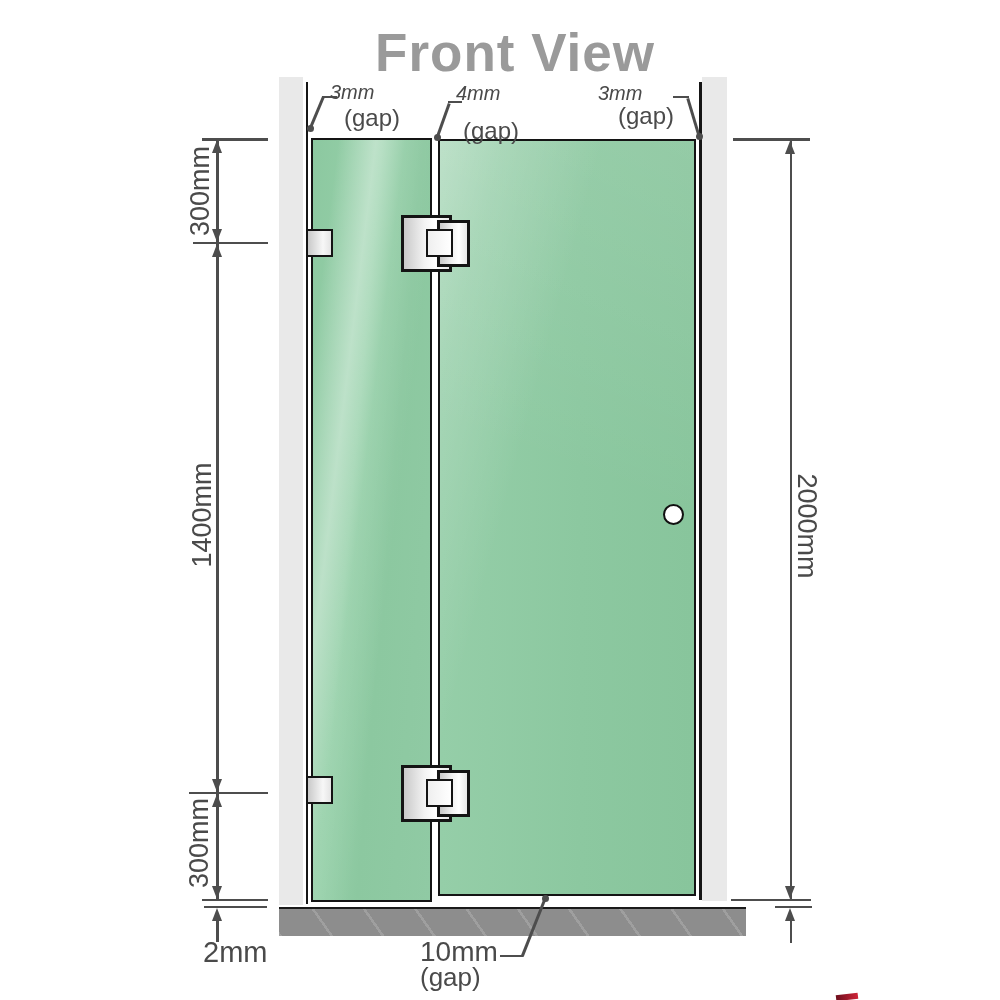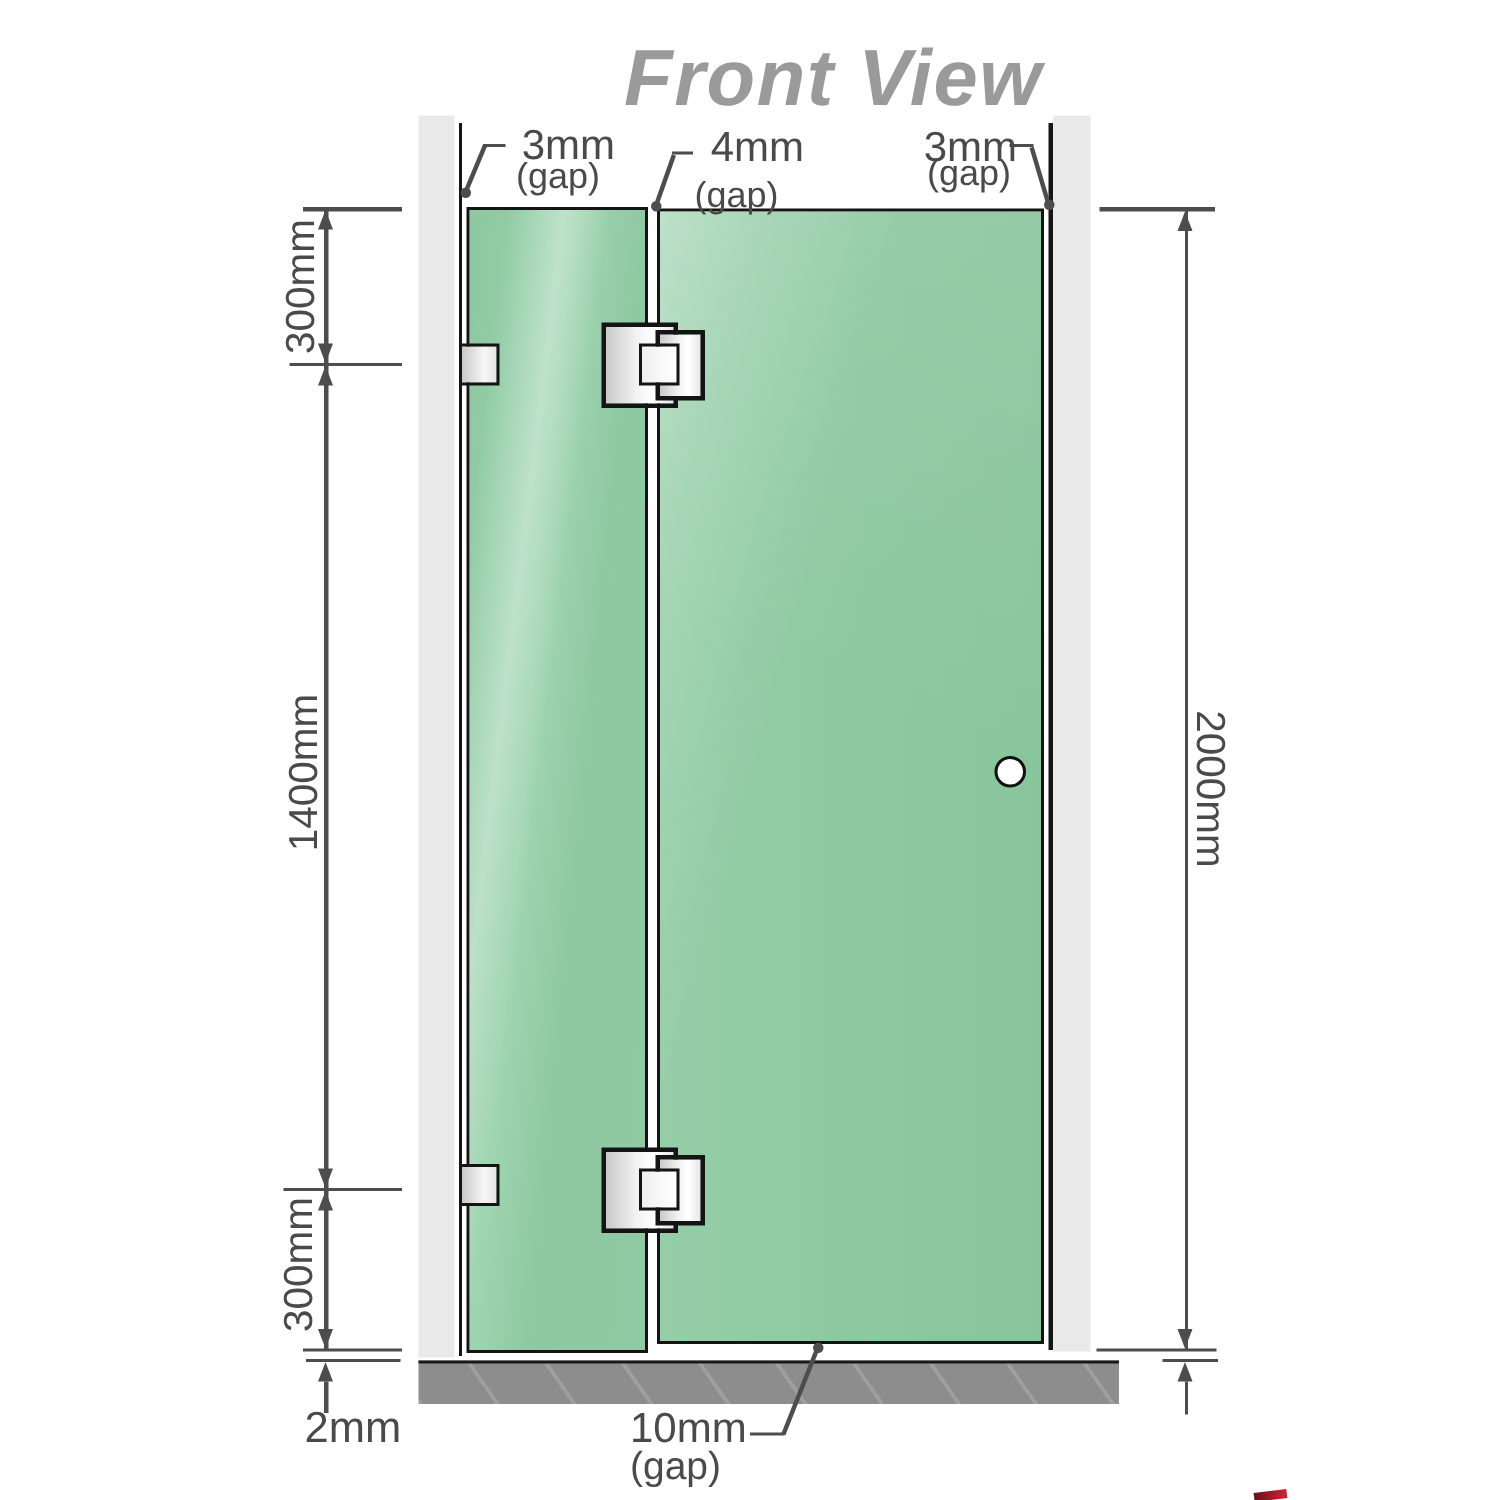--- a/index.html
+++ b/index.html
@@ -26,28 +26,28 @@
   .pivot-tab{box-sizing:border-box;border:2.5px solid #141414;
          background:linear-gradient(90deg,#efefef,#ffffff);}
   .knob{box-sizing:border-box;border:2.5px solid #111;border-radius:50%;background:#ffffff;}
   
   .ln{background:#4d4d4d;}
   .arr-up{width:0;height:0;border-left:5.5px solid transparent;border-right:5.5px solid transparent;border-bottom:13px solid #4d4d4d;}
   .arr-dn{width:0;height:0;border-left:5.5px solid transparent;border-right:5.5px solid transparent;border-top:13px solid #4d4d4d;}
   .dot{width:7px;height:7px;border-radius:50%;background:#4d4d4d;}
   .diag{height:2.5px;background:#4d4d4d;transform-origin:left center;}
   
-  .title{width:360px;text-align:right;font-size:53px;font-weight:bold;font-style:italic;
+  .title{width:360px;text-align:center;font-size:53px;font-weight:bold;
          color:#9a9a9a;letter-spacing:1px;white-space:nowrap;}
   .dim-text{color:#4a4a4a;font-size:27px;white-space:nowrap;}
   .vtext{width:160px;height:30px;display:flex;align-items:center;justify-content:center;
          color:#4a4a4a;font-size:27px;white-space:nowrap;}
   .rot-ccw{transform:rotate(-90deg);}
   .rot-cw{transform:rotate(90deg);}
-  .gap-val{width:80px;text-align:right;font-size:28px;color:#4a4a4a;white-space:nowrap;}
+  .gap-val{width:80px;text-align:left;font-size:20px;color:#4a4a4a;white-space:nowrap;font-style:italic;}
   .gap-unit{width:80px;text-align:center;font-size:24px;color:#4a4a4a;white-space:nowrap;}
   .logo-sliver{background:linear-gradient(90deg,#6d0f1d,#cf2438);transform:rotate(-7deg);}
 </style>
 </head>
 <body>
 
 <div class="canvas">
 
   <div class="abs title" style="left:335px;top:22px;">Front View</div>
 

